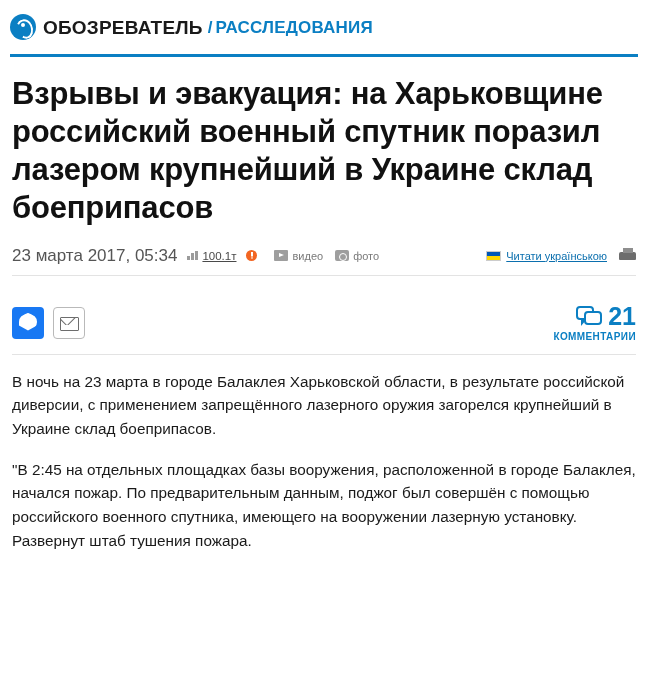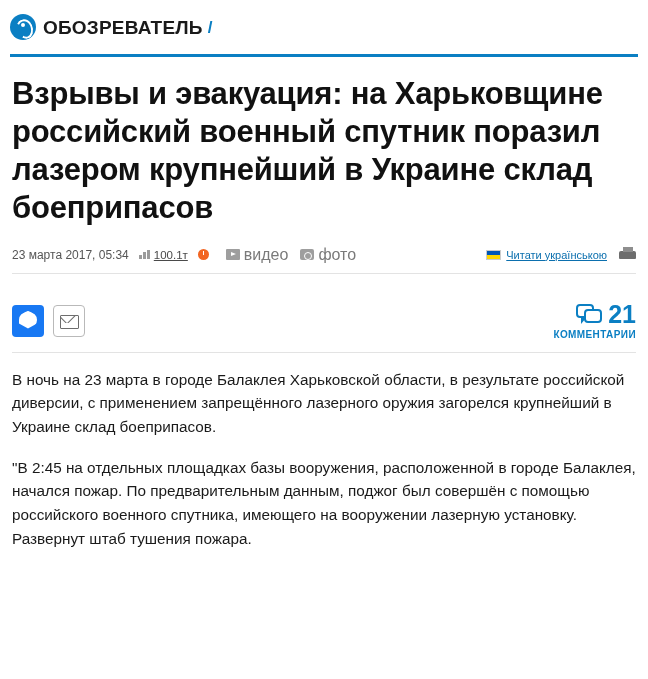--- a/index.html
+++ b/index.html
@@ -95,21 +95,21 @@
 
   
   .meta {
     display: flex;
     align-items: center;
     margin: 18px 12px 0 12px;
     font-size: 11.5px;
     color: #6b6b6b;
     white-space: nowrap;
   }
-  .meta .date { font-size: 12px; color: #555; }
+  .meta .date { font-size: 17px; color: #555; }
   .meta .sep { display: inline-block; width: 10px; }
   .views-icon {
     display: inline-block;
     width: 11px; height: 9px;
     margin-right: 4px;
     position: relative;
   }
   .views-icon::before {
     content: "";
     position: absolute; left: 0; bottom: 0;
@@ -131,21 +131,21 @@
     content: "";
     position: absolute; left: 5px; top: 2px;
     width: 1.3px; height: 4px; background: #fff;
     box-shadow: 0 3.4px 0 -0.5px #fff;
   }
   .tag {
     display: inline-flex;
     align-items: center;
     margin-left: 12px;
     color: #7a7a7a;
-    font-size: 16px;
+    font-size: 11px;
     justify-content: space-between;
   }
   .tag .sq {
     width: 14px; height: 11px; background: #9e9e9e;
     margin-right: 4px; border-radius: 1px; position: relative;
   }
   .tag.video .sq::after {
     content: "";
     position: absolute; left: 5px; top: 3px;
     border-left: 5px solid #fff;
@@ -319,20 +319,21 @@
 </style>
 </head>
 <body>
 
 <div class="page">
 
   <div class="masthead">
     <div class="logo-mark"></div>
     <span class="logo-word">ОБОЗРЕВАТЕЛЬ</span>
     <span class="logo-slash">/</span>
+    <span class="logo-section">РАССЛЕДОВАНИЯ</span>
   </div>
   <div class="rule"></div>
 
   <h1 class="headline">Взрывы и эвакуация: на Харьковщине российский военный спутник поразил лазером крупнейший в Украине склад боеприпасов</h1>
 
   <div class="meta">
     <span class="date">23 марта 2017, 05:34</span>
     <span class="sep"></span>
     <span class="views-icon"></span>
     <span class="views-count">100.1т</span>

